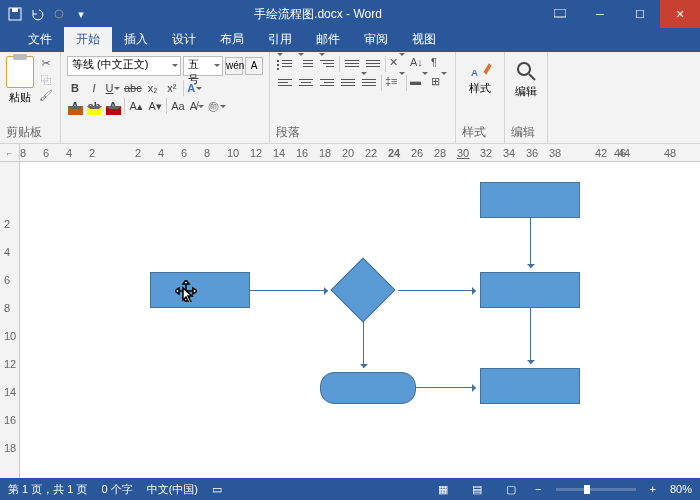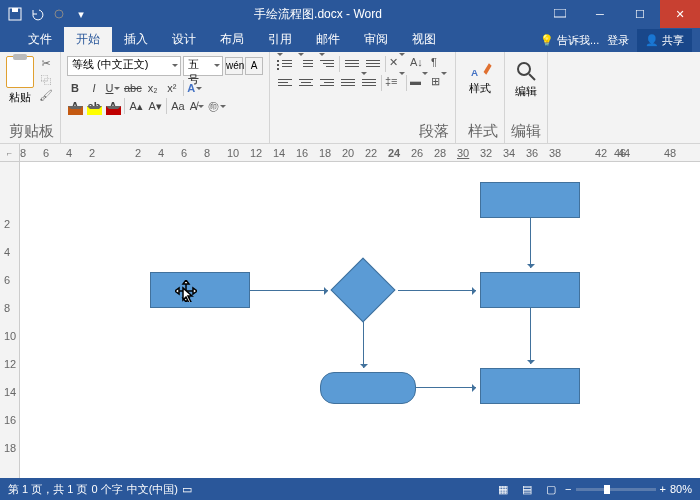--- a/index.html
+++ b/index.html
@@ -11,21 +11,21 @@
 .win-controls{display:flex}
 .win-btn{width:40px;height:28px;display:flex;align-items:center;justify-content:center;cursor:pointer}
 .win-close{background:#c84031}
 .ribbon-tabs{height:24px;background:#2a579a;display:flex;align-items:flex-end;padding-left:16px;color:#fff}
 .tab{padding:4px 12px;cursor:pointer;font-size:12px}
 .tab.active{background:#f3f3f3;color:#2a579a}
 .tab-right{margin-left:auto;display:flex;align-items:center;gap:8px;padding-right:8px}
 .share{background:#19478a;padding:4px 8px}
 .ribbon{height:92px;background:#f3f3f3;border-bottom:1px solid #d4d4d4;display:flex}
 .group{border-right:1px solid #d4d4d4;padding:4px 6px 2px;display:flex;flex-direction:column}
-.group-label{text-align:right;font-size:15px;color:#666;margin-top:auto;padding-top:2px}
+.group-label{text-align:left;font-size:12px;color:#666;margin-top:auto;padding-top:2px}
 .clip-main{display:flex;align-items:flex-start;gap:2px}
 .paste-big{display:flex;flex-direction:column;align-items:center;gap:2px;cursor:pointer}
 .paste-icon{width:28px;height:32px;background:#fff;border:1px solid #e0a030;border-radius:2px;position:relative}
 .paste-icon::before{content:"";position:absolute;top:-3px;left:6px;width:14px;height:6px;background:#bbb;border-radius:2px}
 .clip-side{display:flex;flex-direction:column;gap:2px;margin-left:2px}
 .side-btn{width:16px;height:14px;cursor:pointer;color:#666;display:flex;align-items:center;justify-content:center}
 .font-row1{display:flex;gap:2px;align-items:center;margin-bottom:3px}
 .font-select{height:20px;border:1px solid #bbb;background:#fff;padding:0 14px 0 4px;font-size:11px;position:relative}
 .font-name{width:114px}
 .font-size{width:40px}
@@ -67,21 +67,21 @@
 .arrow{position:absolute;background:#41719c}
 .arrow.h{height:1px}
 .arrow.v{width:1px}
 .arrow::after{content:"";position:absolute;border:4px solid transparent}
 .arrow.h::after{right:-4px;top:-3.5px;border-left-color:#41719c}
 .arrow.v::after{bottom:-4px;left:-3.5px;border-top-color:#41719c}
 .cursor-move{position:absolute;pointer-events:none}
 .hscroll{height:16px;background:#f3f3f3;border-top:1px solid #ddd;display:flex;align-items:center}
 .hscroll .track{flex:1;height:14px;position:relative;margin:0 14px}
 .hscroll .thumb{position:absolute;left:0;width:60%;height:100%;background:#cdcdcd}
-.statusbar{position:absolute;bottom:0;left:0;right:0;height:22px;background:#2a579a;color:#fff;display:flex;align-items:center;font-size:11px;gap:4px;padding:0 8px}
+.statusbar{position:absolute;bottom:0;left:0;right:0;height:22px;background:#2a579a;color:#fff;display:flex;align-items:center;font-size:11px;gap:14px;padding:0 8px}
 .statusbar .spacer{flex:1}
 .view-btn{width:20px;height:16px;cursor:pointer;display:flex;align-items:center;justify-content:center}
 .zoom-track{width:80px;height:3px;background:#5a7bad;position:relative}
 .zoom-thumb{position:absolute;left:35%;top:-3px;width:6px;height:9px;background:#fff}
 .dropdown-arrow{position:absolute;right:2px;top:7px;border:3px solid transparent;border-top-color:#666}
 </style>
 </head>
 <body>
 
 <div class="titlebar">
@@ -121,25 +121,20 @@
 <div class="ribbon-tabs">
   <div class="tab">文件</div>
   <div class="tab active">开始</div>
   <div class="tab">插入</div>
   <div class="tab">设计</div>
   <div class="tab">布局</div>
   <div class="tab">引用</div>
   <div class="tab">邮件</div>
   <div class="tab">审阅</div>
   <div class="tab">视图</div>
-  <div class="tab-right">
-    <span>💡 <span>告诉我...</span></span>
-    <span>登录</span>
-    <span class="share">👤 <span>共享</span></span>
-  </div>
 </div>
 
 <div class="ribbon">
   <div class="group">
     <div class="clip-main">
       <div class="paste-big">
         <div class="paste-icon"></div>
         <span>粘贴</span>
       </div>
       <div class="clip-side">

